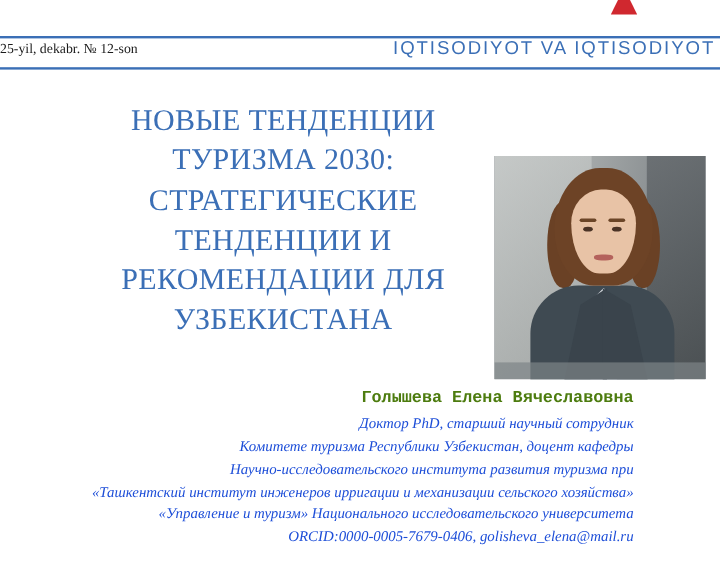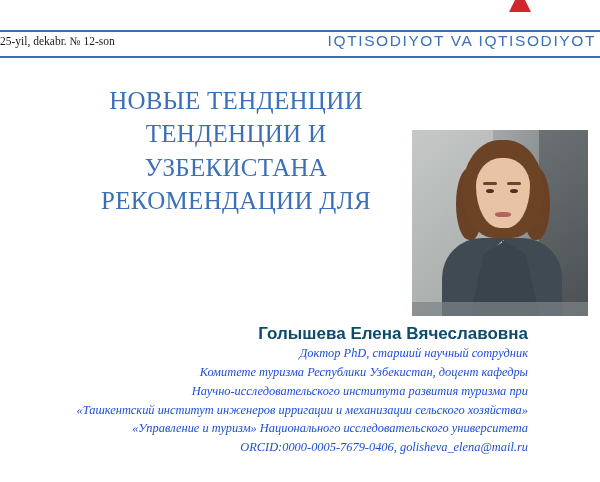--- a/index.html
+++ b/index.html
@@ -256,24 +256,24 @@
     height: 14px;
     background: #7d8487;
     opacity: .7;
   }
 
   
   .author-name {
     position: absolute;
     top: 324px;
     right: 12px;
-    font-family: Liberation Sans, sans-serif;
-    font-size: 17px;
+    font-family: Liberation Mono, monospace;
+    font-size: 14px;
     font-weight: bold;
-    color: #0c4a6e;
+    color: #4d7c0f;
     text-align: right;
     white-space: nowrap;
   }
   .affiliation {
     position: absolute;
     top: 344px;
     right: 12px;
     width: 560px;
     text-align: right;
     font-family: "Liberation Serif", serif;
@@ -295,23 +295,25 @@
 
   <div class="header">
     <div class="header-rule"></div>
     <div class="issue-line">25-yil, dekabr.  № 12-son</div>
     <div class="journal-name">IQTISODIYOT VA IQTISODIYOT</div>
     <div class="header-rule2"></div>
   </div>
 
   <div class="title">
     <div>НОВЫЕ ТЕНДЕНЦИИ</div>
+    <div>ТУРИЗМА 2030:</div>
+    <div>СТРАТЕГИЧЕСКИЕ</div>
     <div>ТЕНДЕНЦИИ И</div>
+    <div>РЕКОМЕНДАЦИИ ДЛЯ</div>
     <div>УЗБЕКИСТАНА</div>
-    <div>РЕКОМЕНДАЦИИ ДЛЯ</div>
   </div>
 
   <div class="portrait">
     <div class="bg-wall"></div>
     <div class="bg-panel"></div>
     <div class="bg-dark"></div>
     <div class="hair-side-l"></div>
     <div class="hair-side-r"></div>
     <div class="neck"></div>
     <div class="jacket"></div>

